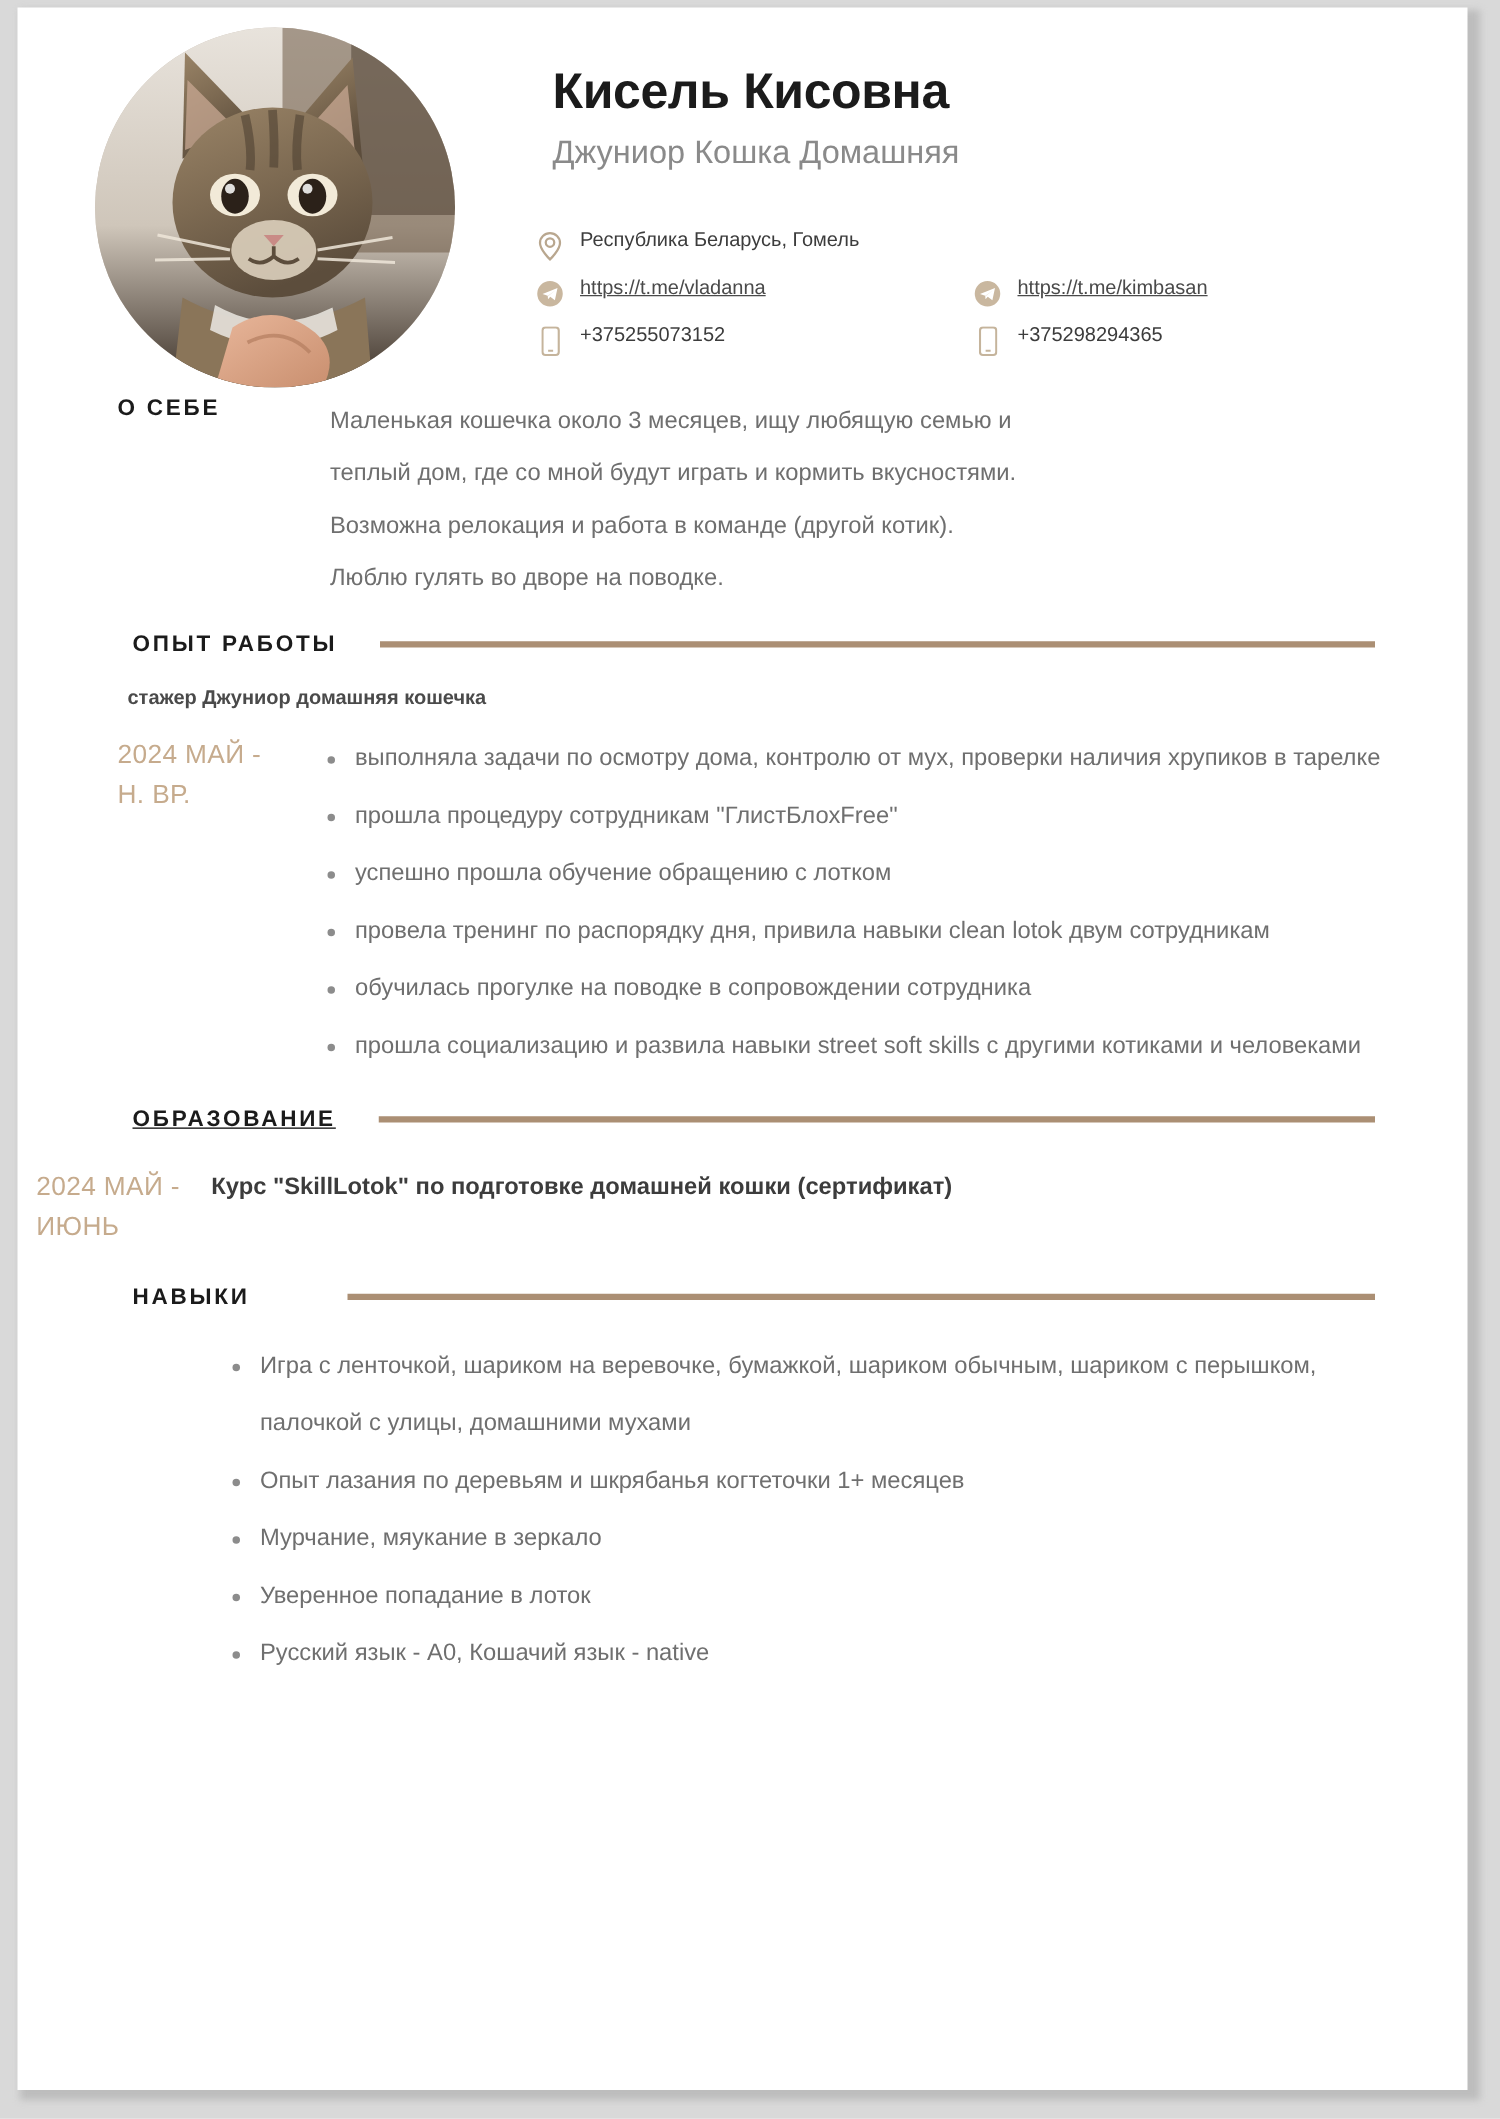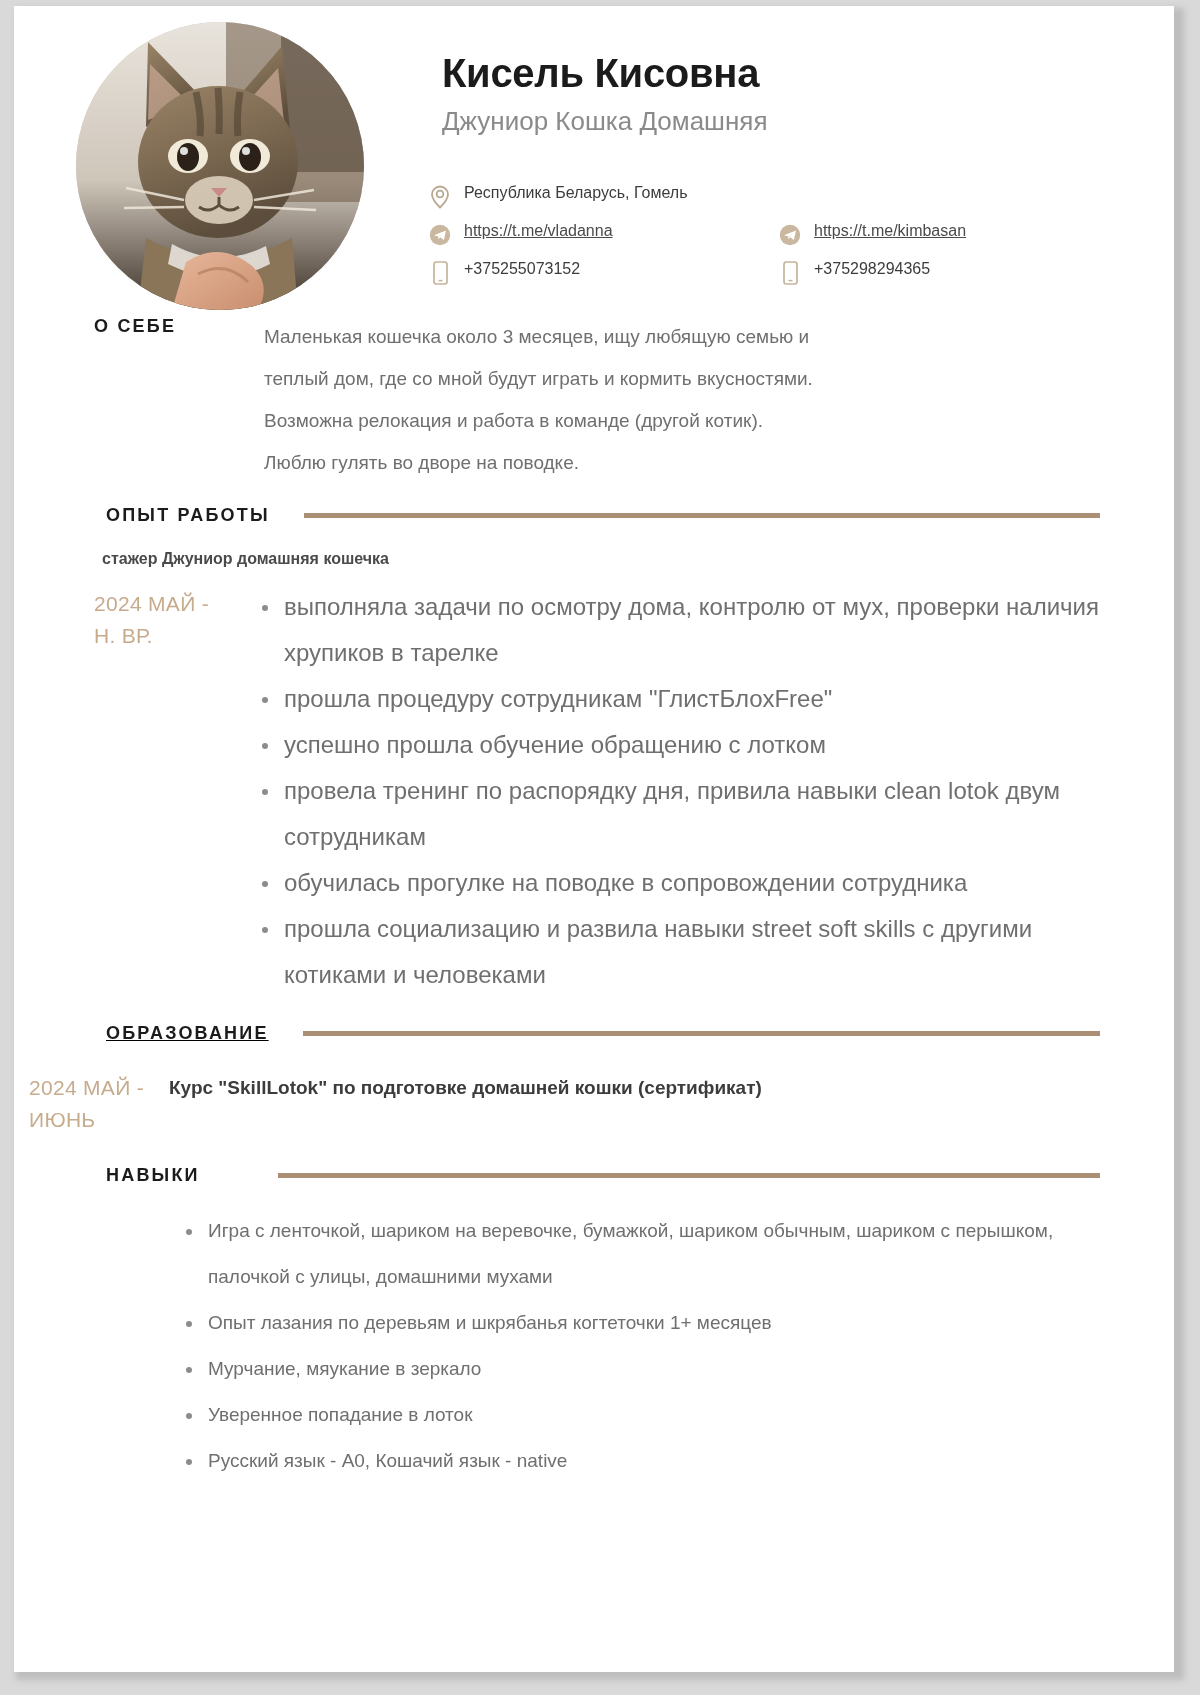--- a/index.html
+++ b/index.html
@@ -180,21 +180,21 @@
     margin: 0;
   }
 
   ul.bullets {
     margin: 0;
     padding: 0 0 0 24px;
     list-style: none;
   }
   ul.bullets li {
     position: relative;
-    font-size: 24px;
+    font-size: 19px;
     line-height: 46px;
     color: #6f6f6f;
     padding-left: 26px;
   }
   ul.bullets li::before {
     content: "";
     position: absolute;
     left: 4px;
     top: 21px;
     width: 6px;

